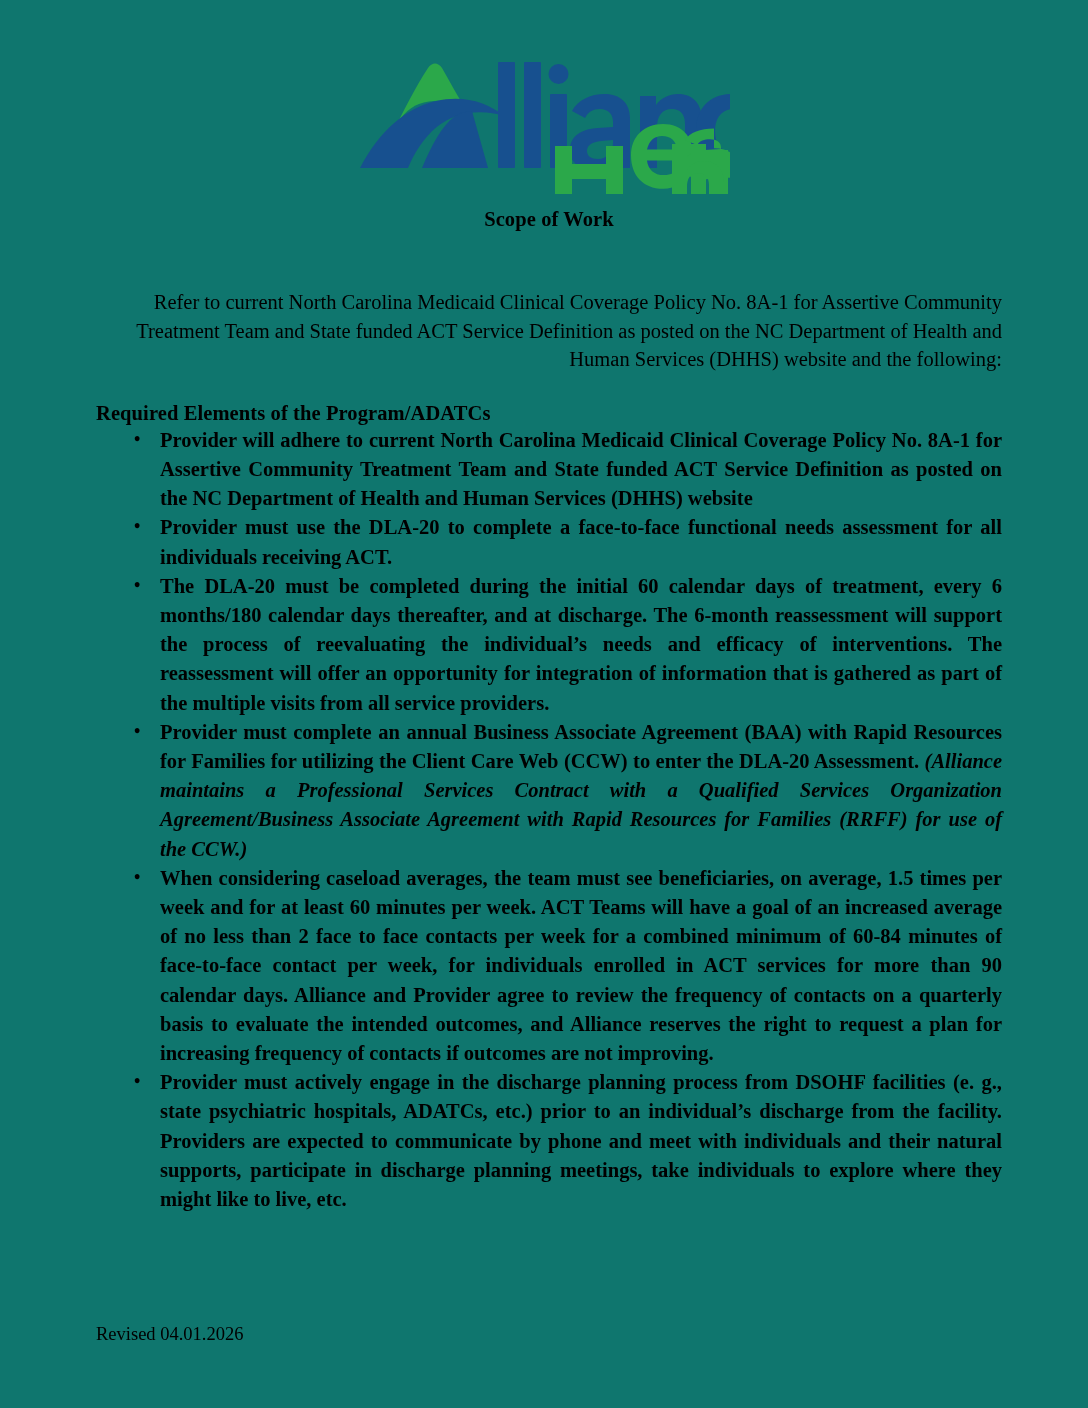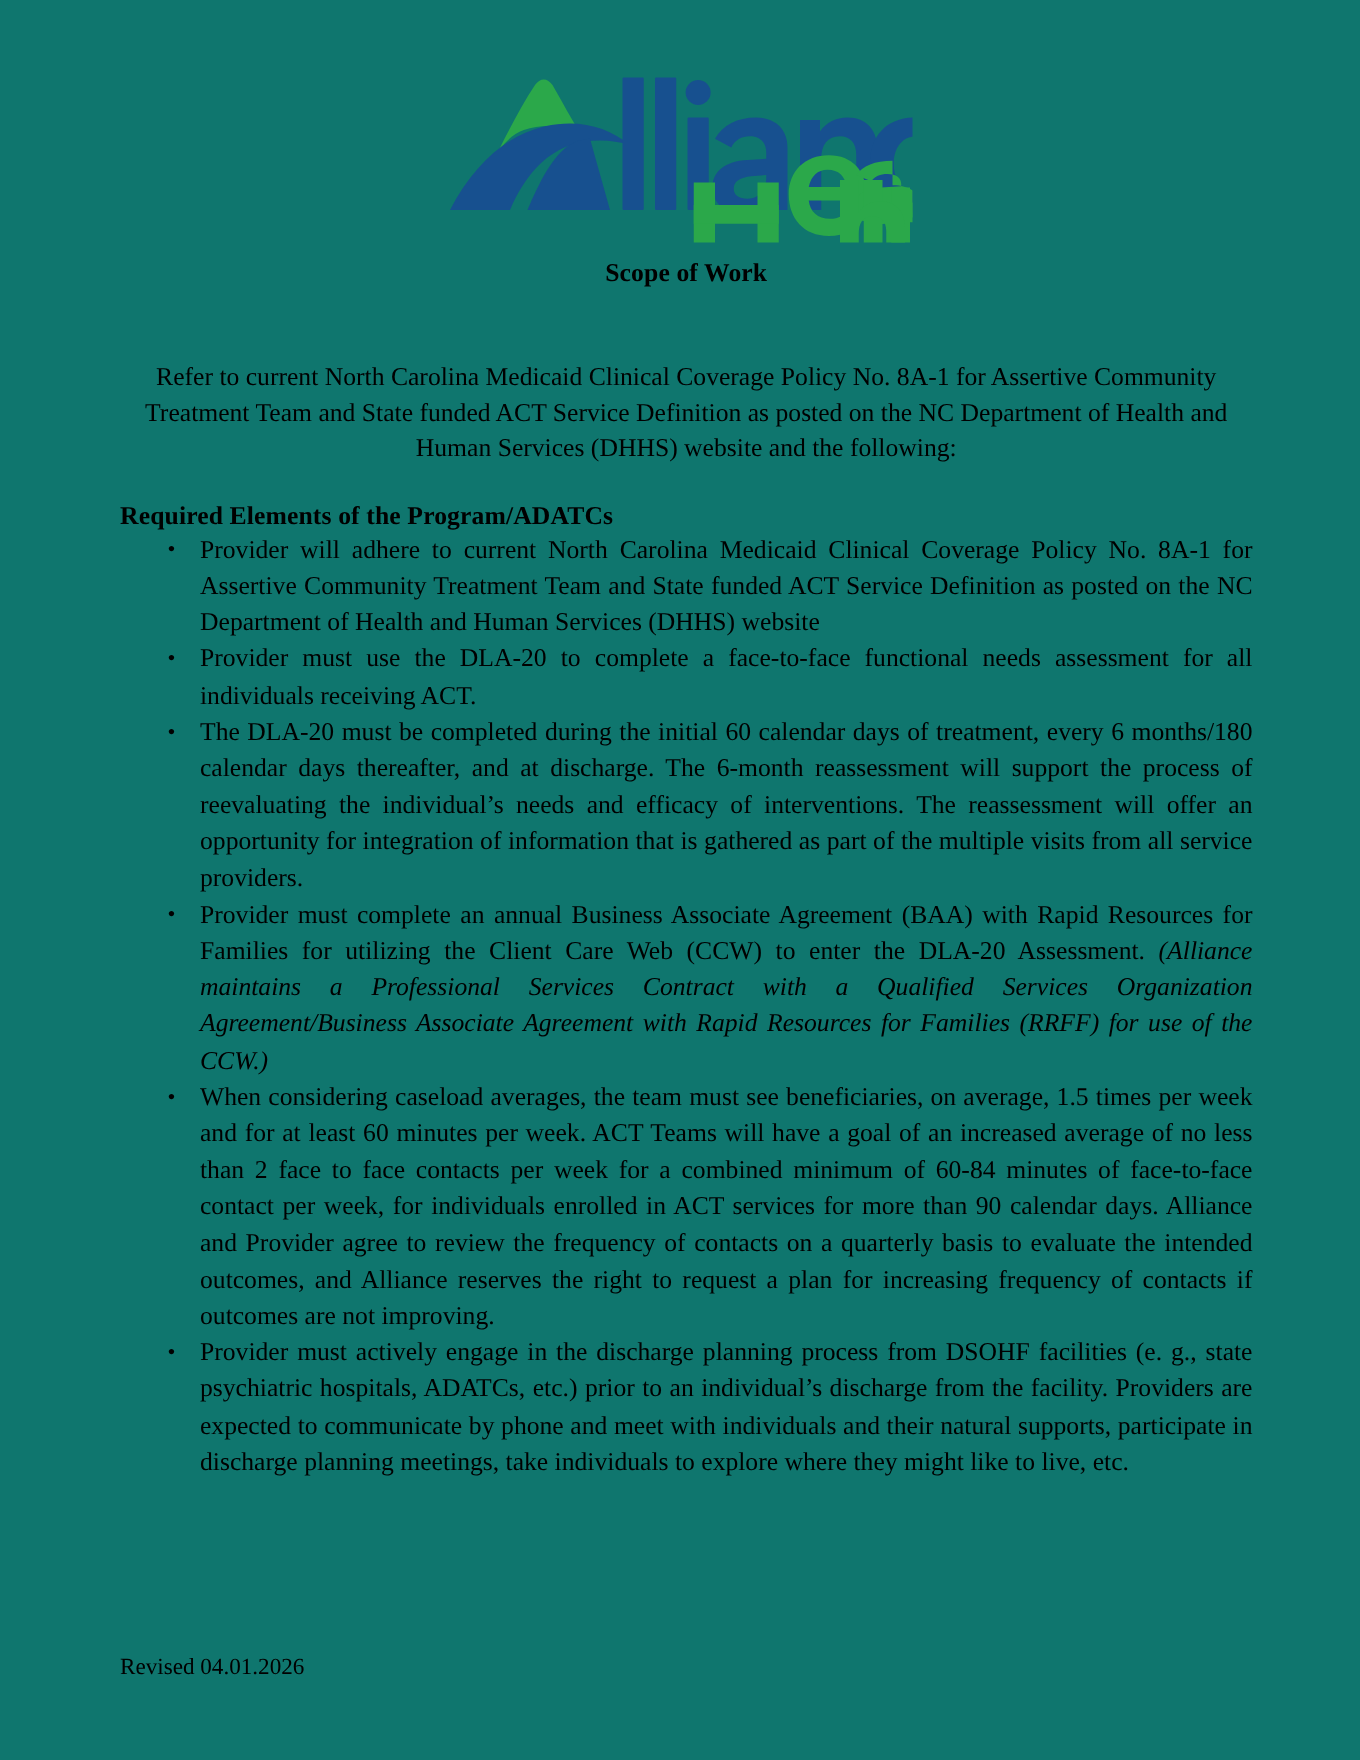--- a/index.html
+++ b/index.html
@@ -70,27 +70,28 @@
   }
 
   .spacer-line {
     height: 26px;
   }
 
   p.para {
     margin: 0;
     font-size: 20.5px;
     line-height: 28.6px;
-    text-align: center;
+    text-align: right;
   }
 
   ul.bullets {
     list-style: none;
     margin: 0;
     padding: 0;
+    font-weight: bold;
   }
   ul.bullets > li {
     position: relative;
     padding-left: 64px;
     font-size: 20.5px;
     line-height: 29.2px;
     text-align: justify;
     text-justify: inter-word;
     margin: 0;
   }

